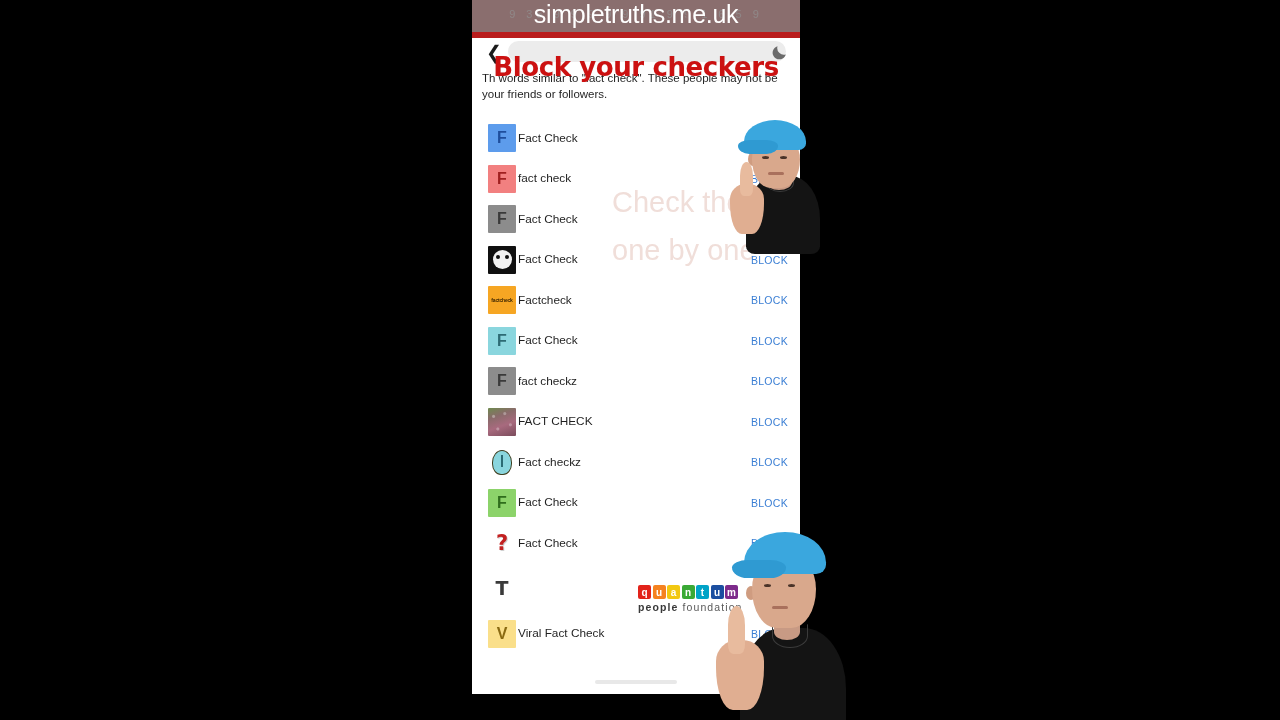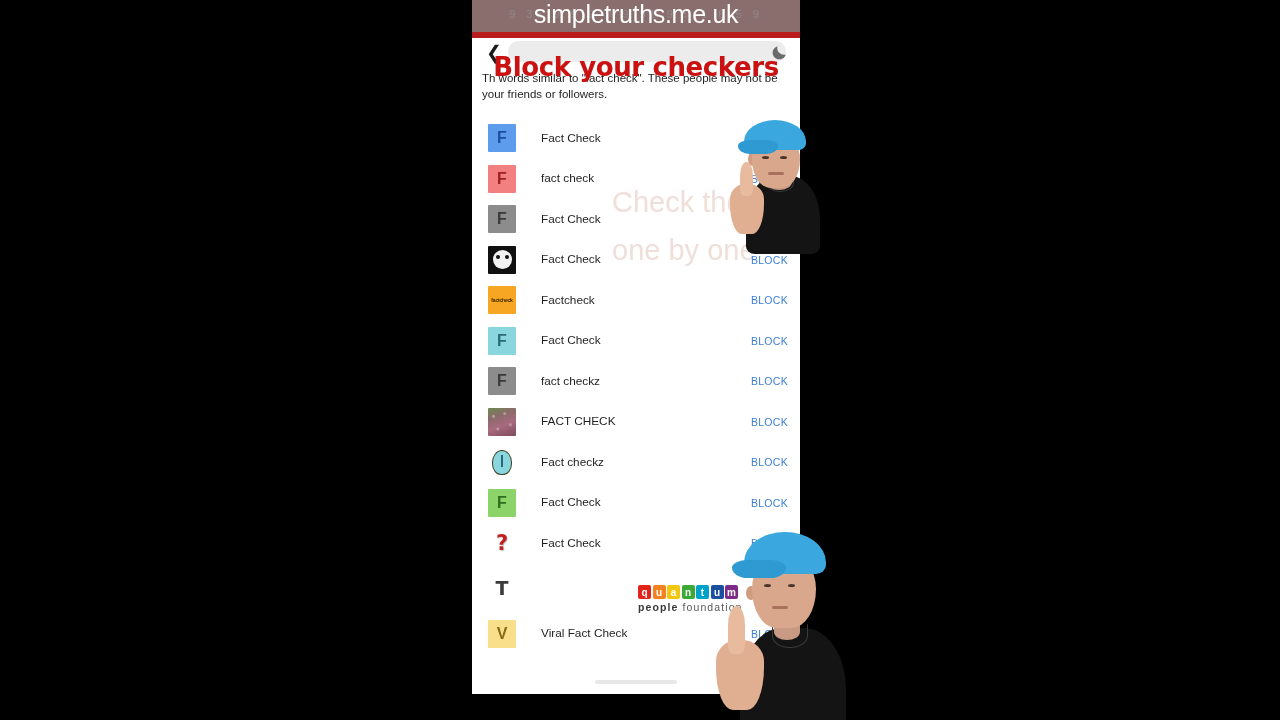--- a/index.html
+++ b/index.html
@@ -255,21 +255,21 @@
     background: linear-gradient(180deg,#c9cfd6 0%,#e3e6ea 55%,#b9c1c8 100%);
   }
   .avatar.pic-flag .stripes {
     position:absolute; left:5px; top:9px;
     width:19px; height:12px;
     background: linear-gradient(180deg,#ff8c2a 0 33%, #ffffff 33% 66%, #1f9d3f 66% 100%);
     transform: skewY(-8deg);
   }
 
   .rowname {
-    margin-left: 25px;
+    margin-left: 2px;
     font-size: 11.8px;
     color: #1f1f1f;
     line-height: 15px;
     max-width: 205px;
     font-family: "Liberation Sans", sans-serif;
   }
   .blockbtn {
     position: absolute;
     right: 12px;
     top: 50%;

